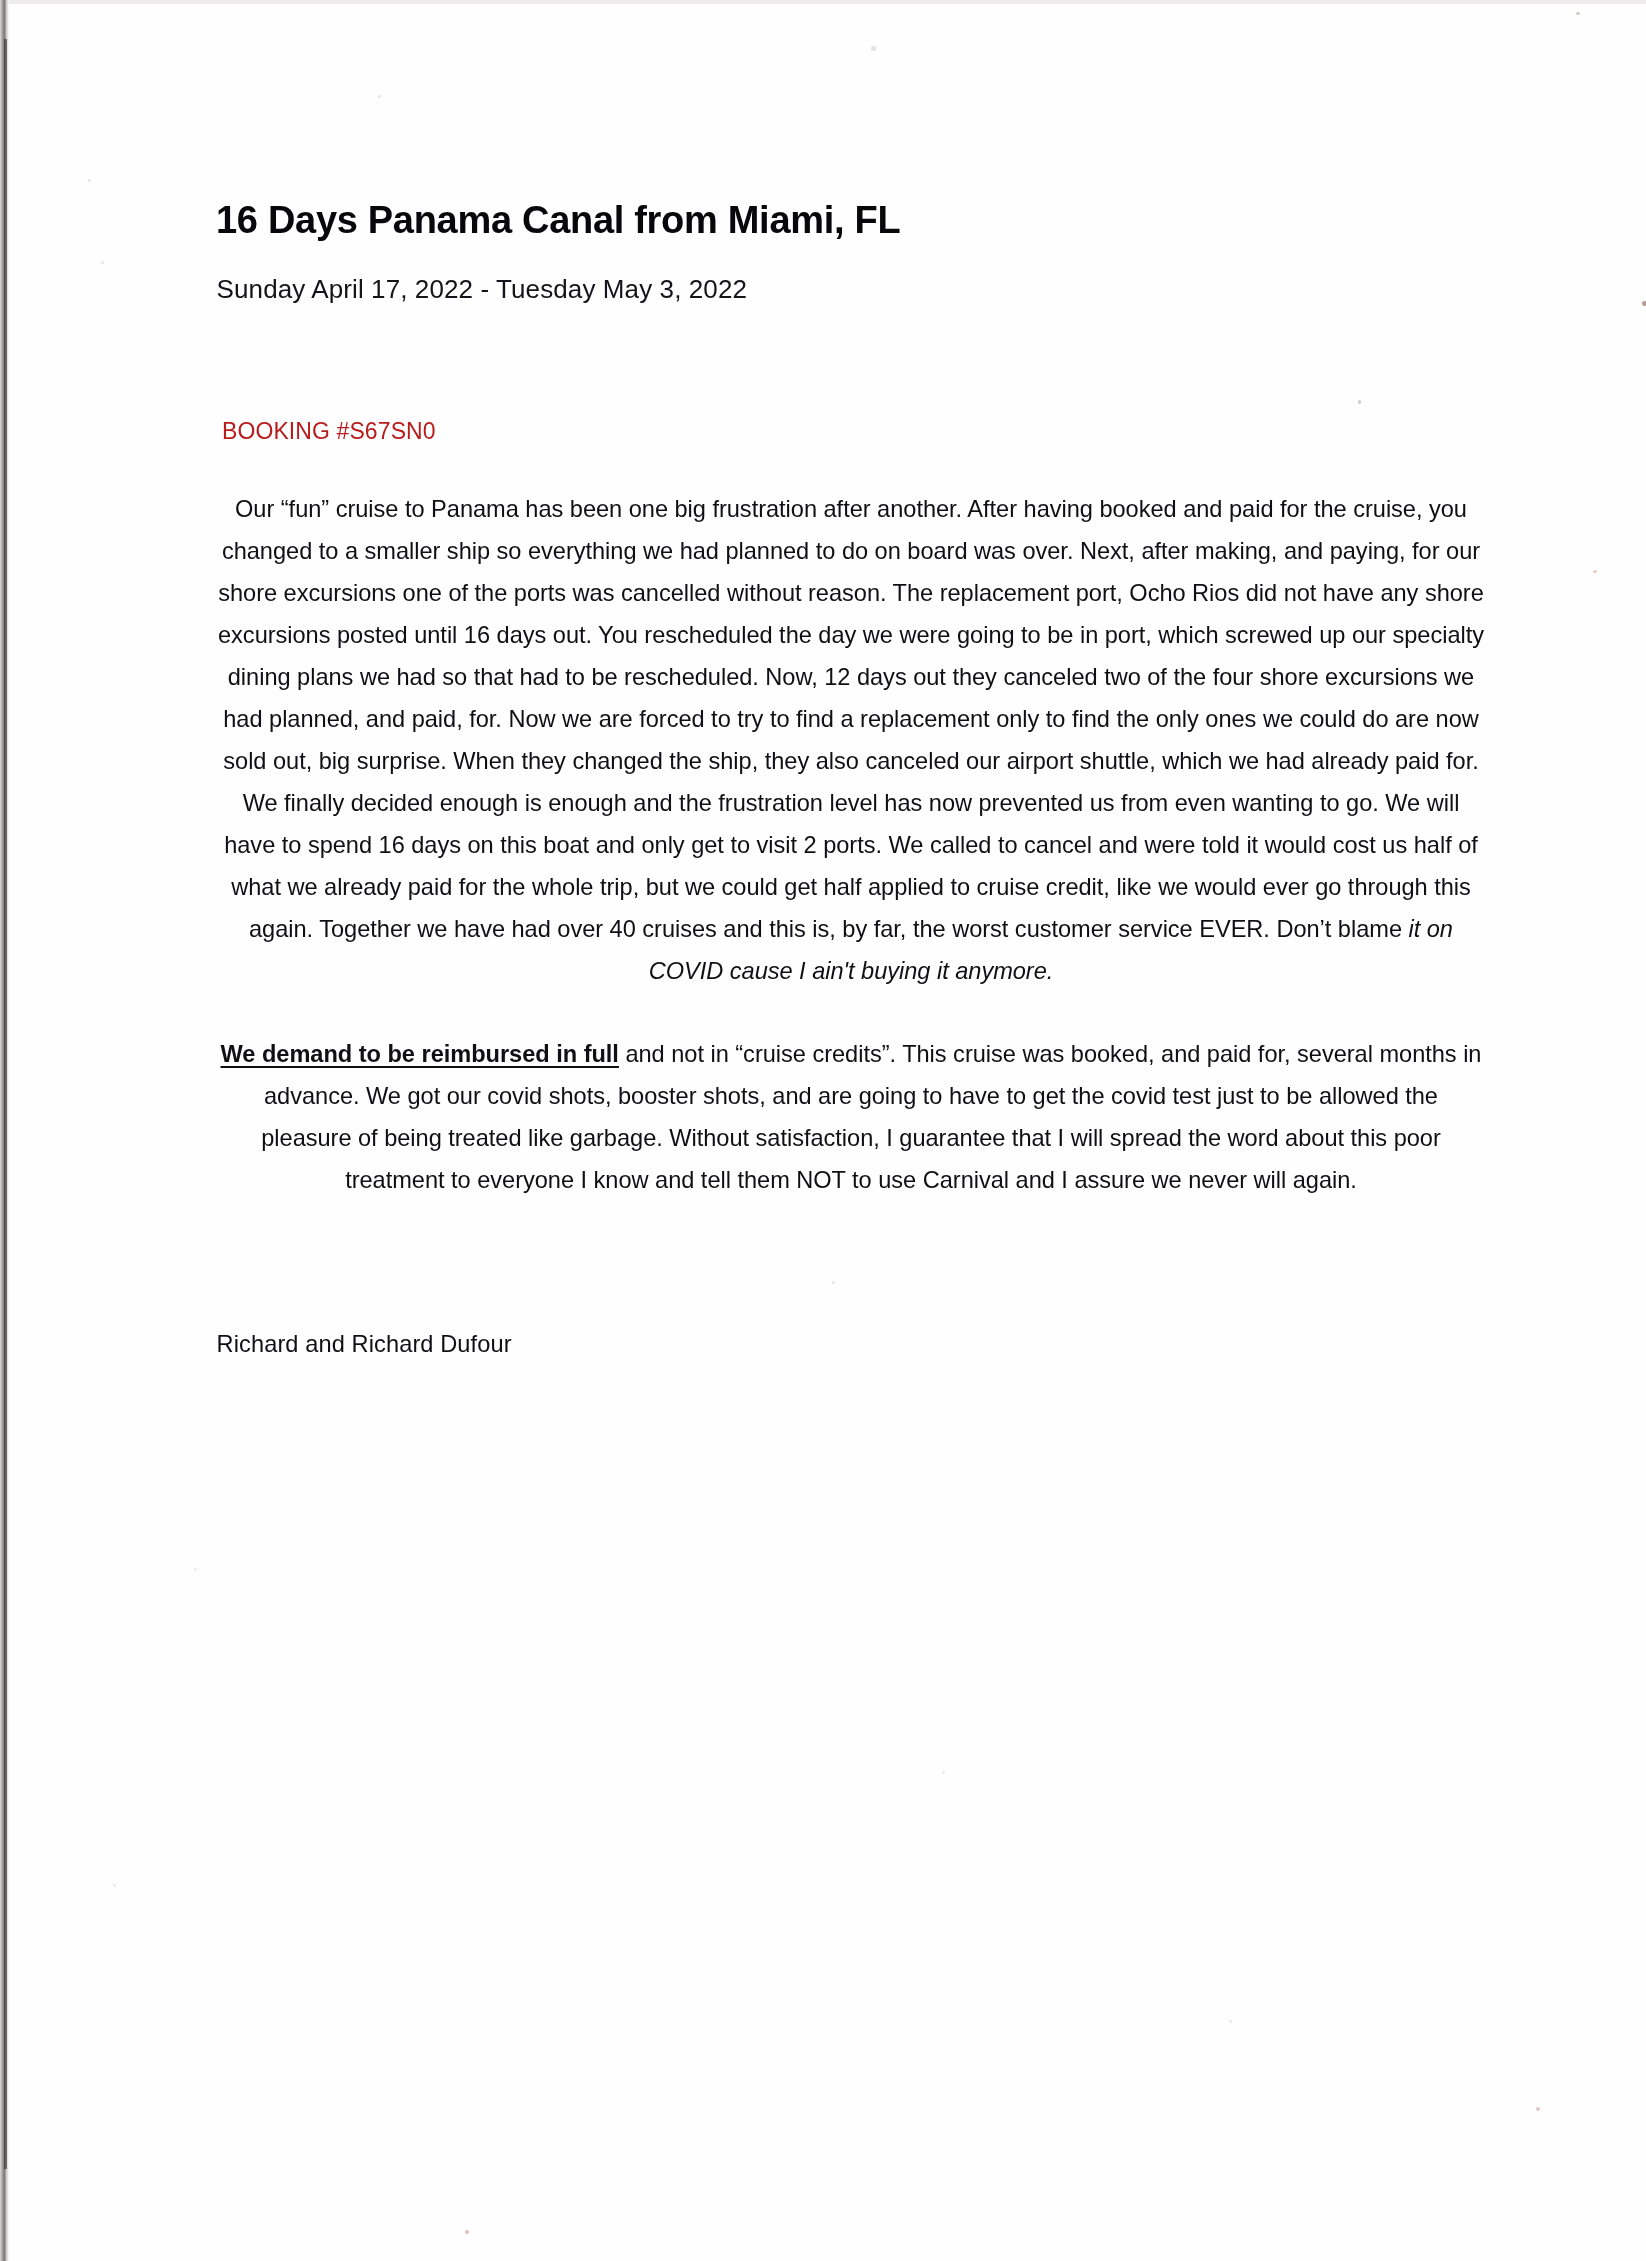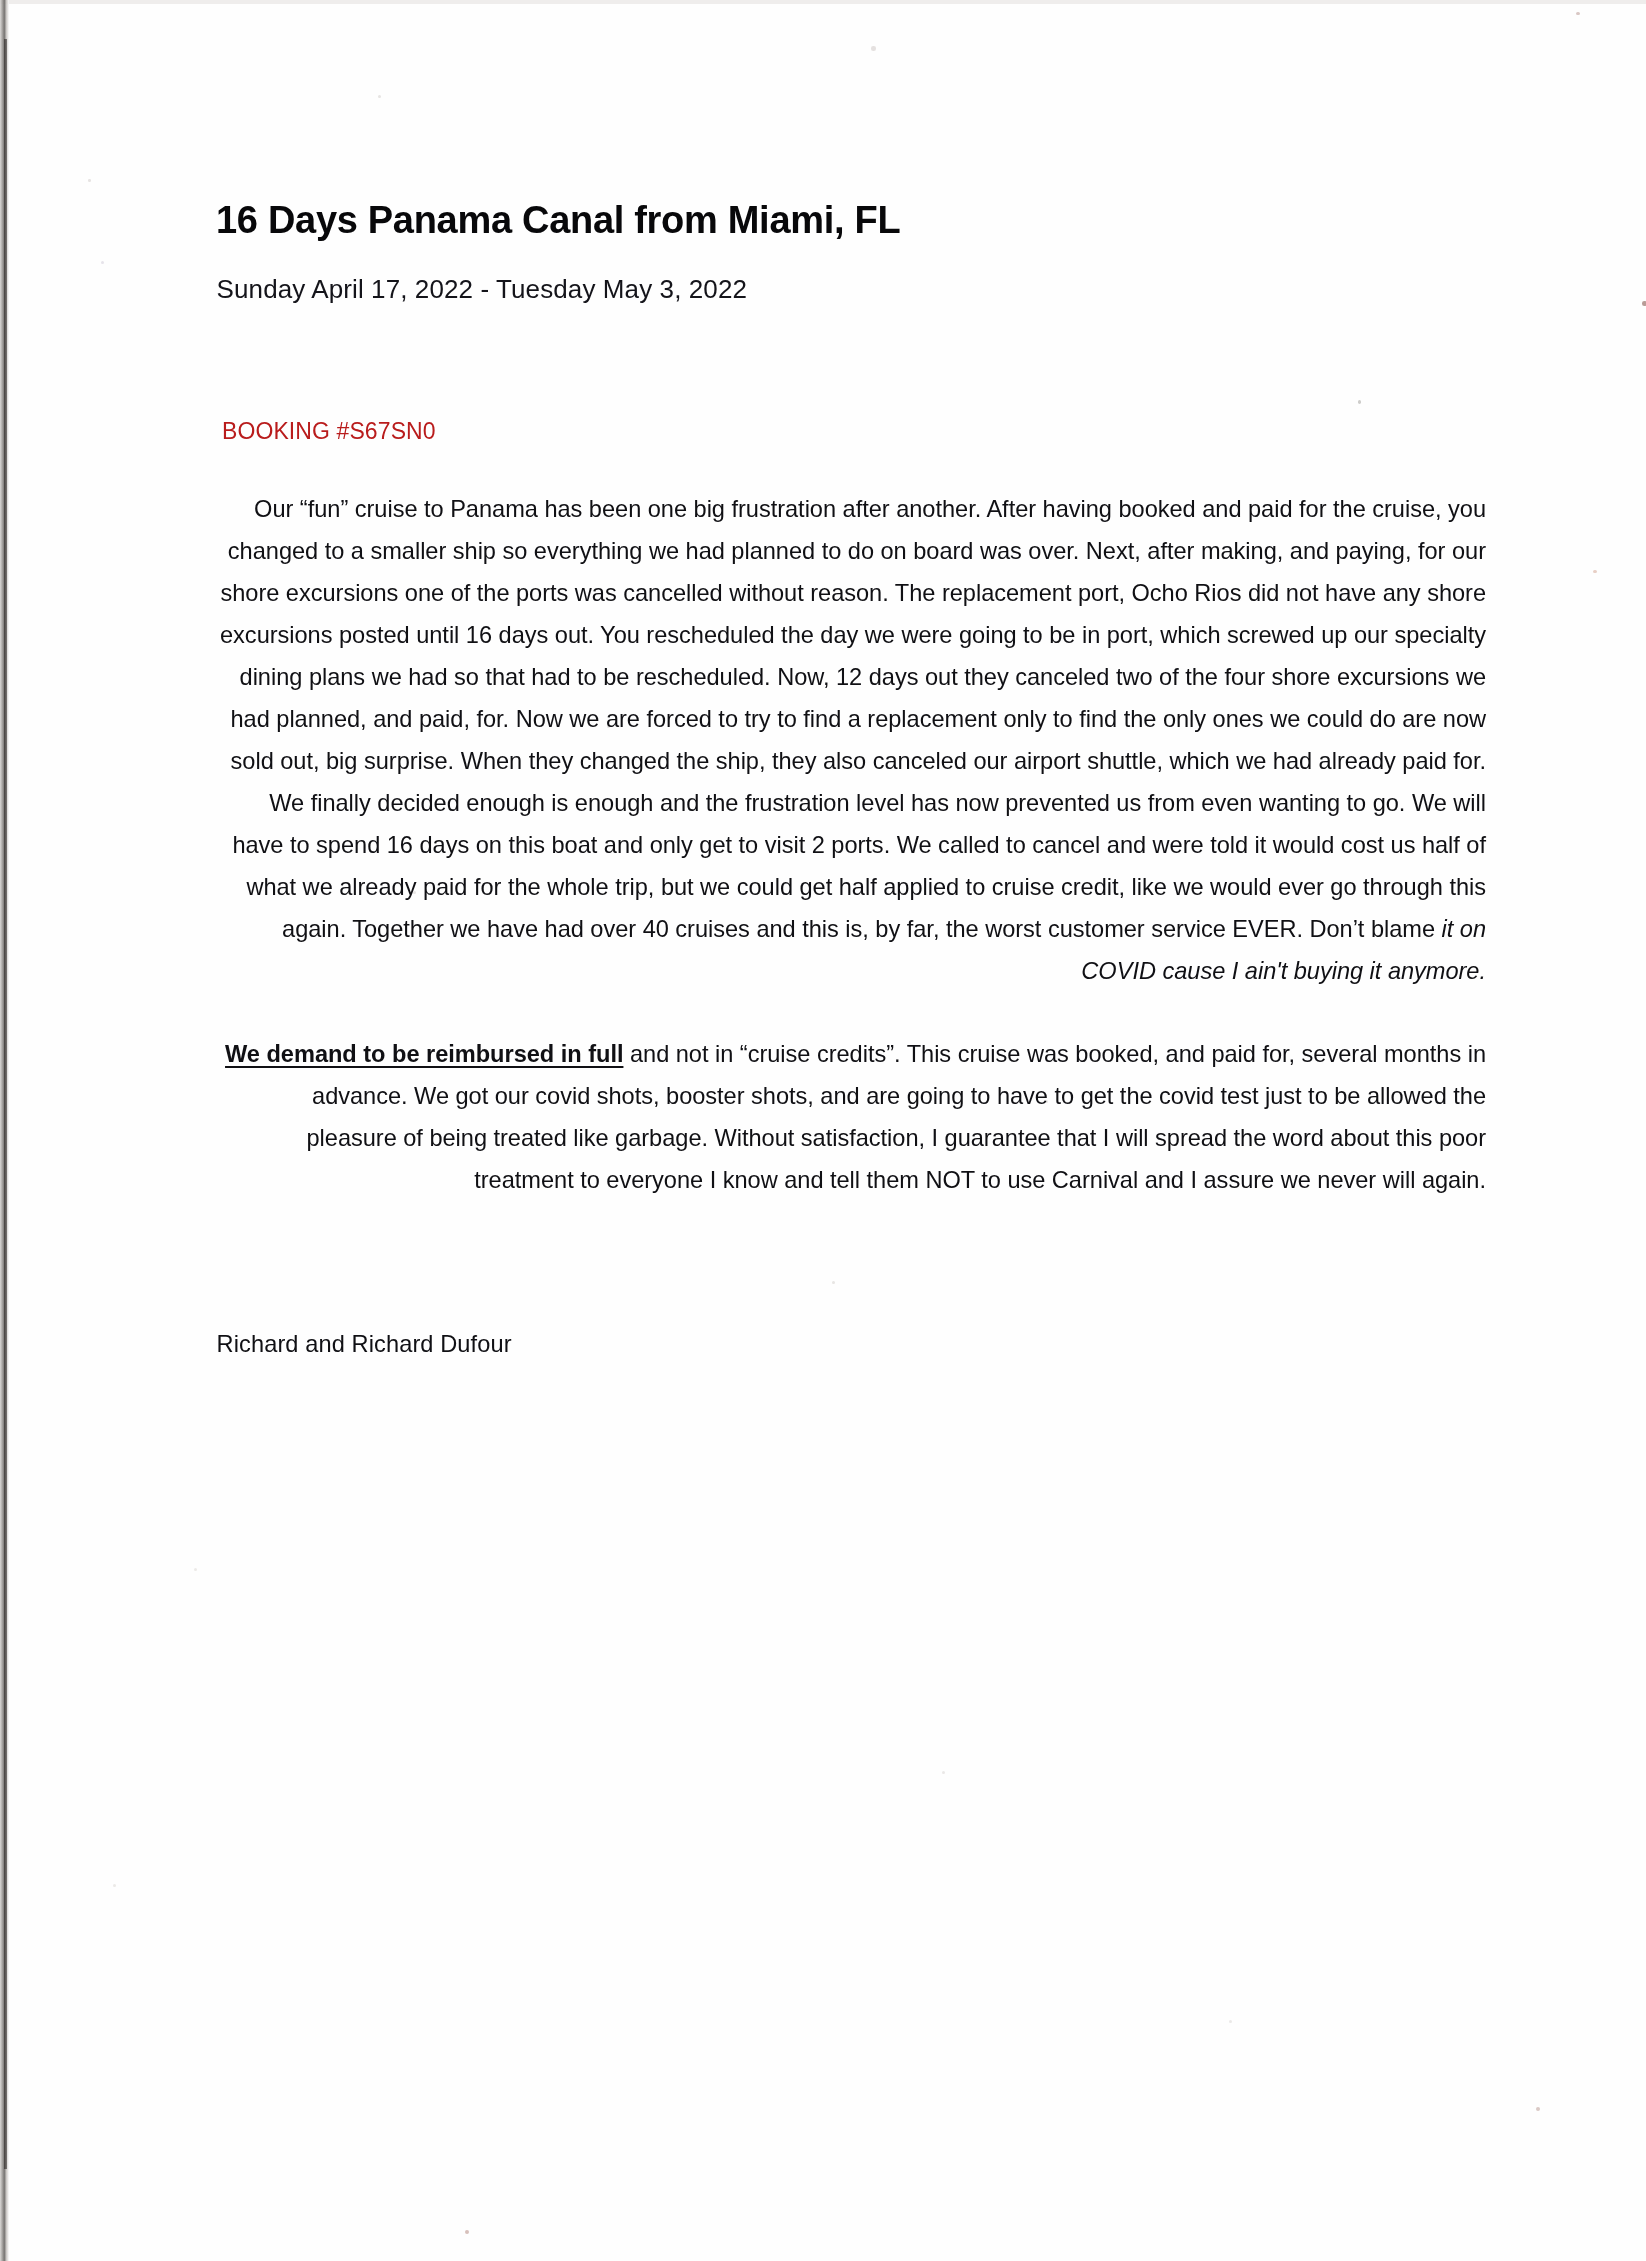--- a/index.html
+++ b/index.html
@@ -111,21 +111,21 @@
     top: 488px;
     width: 1270px;
   }
 
   .para {
     font-family: "Liberation Sans", sans-serif;
     font-size: 23.6px;
     line-height: 42px;
     letter-spacing: -0.03px;
     color: #101014;
-    text-align: right;
+    text-align: center;
     margin: 0;
   }
 
   .para + .para {
     margin-top: 41px;
   }
 
   .em-italic {
     font-style: italic;
   }

